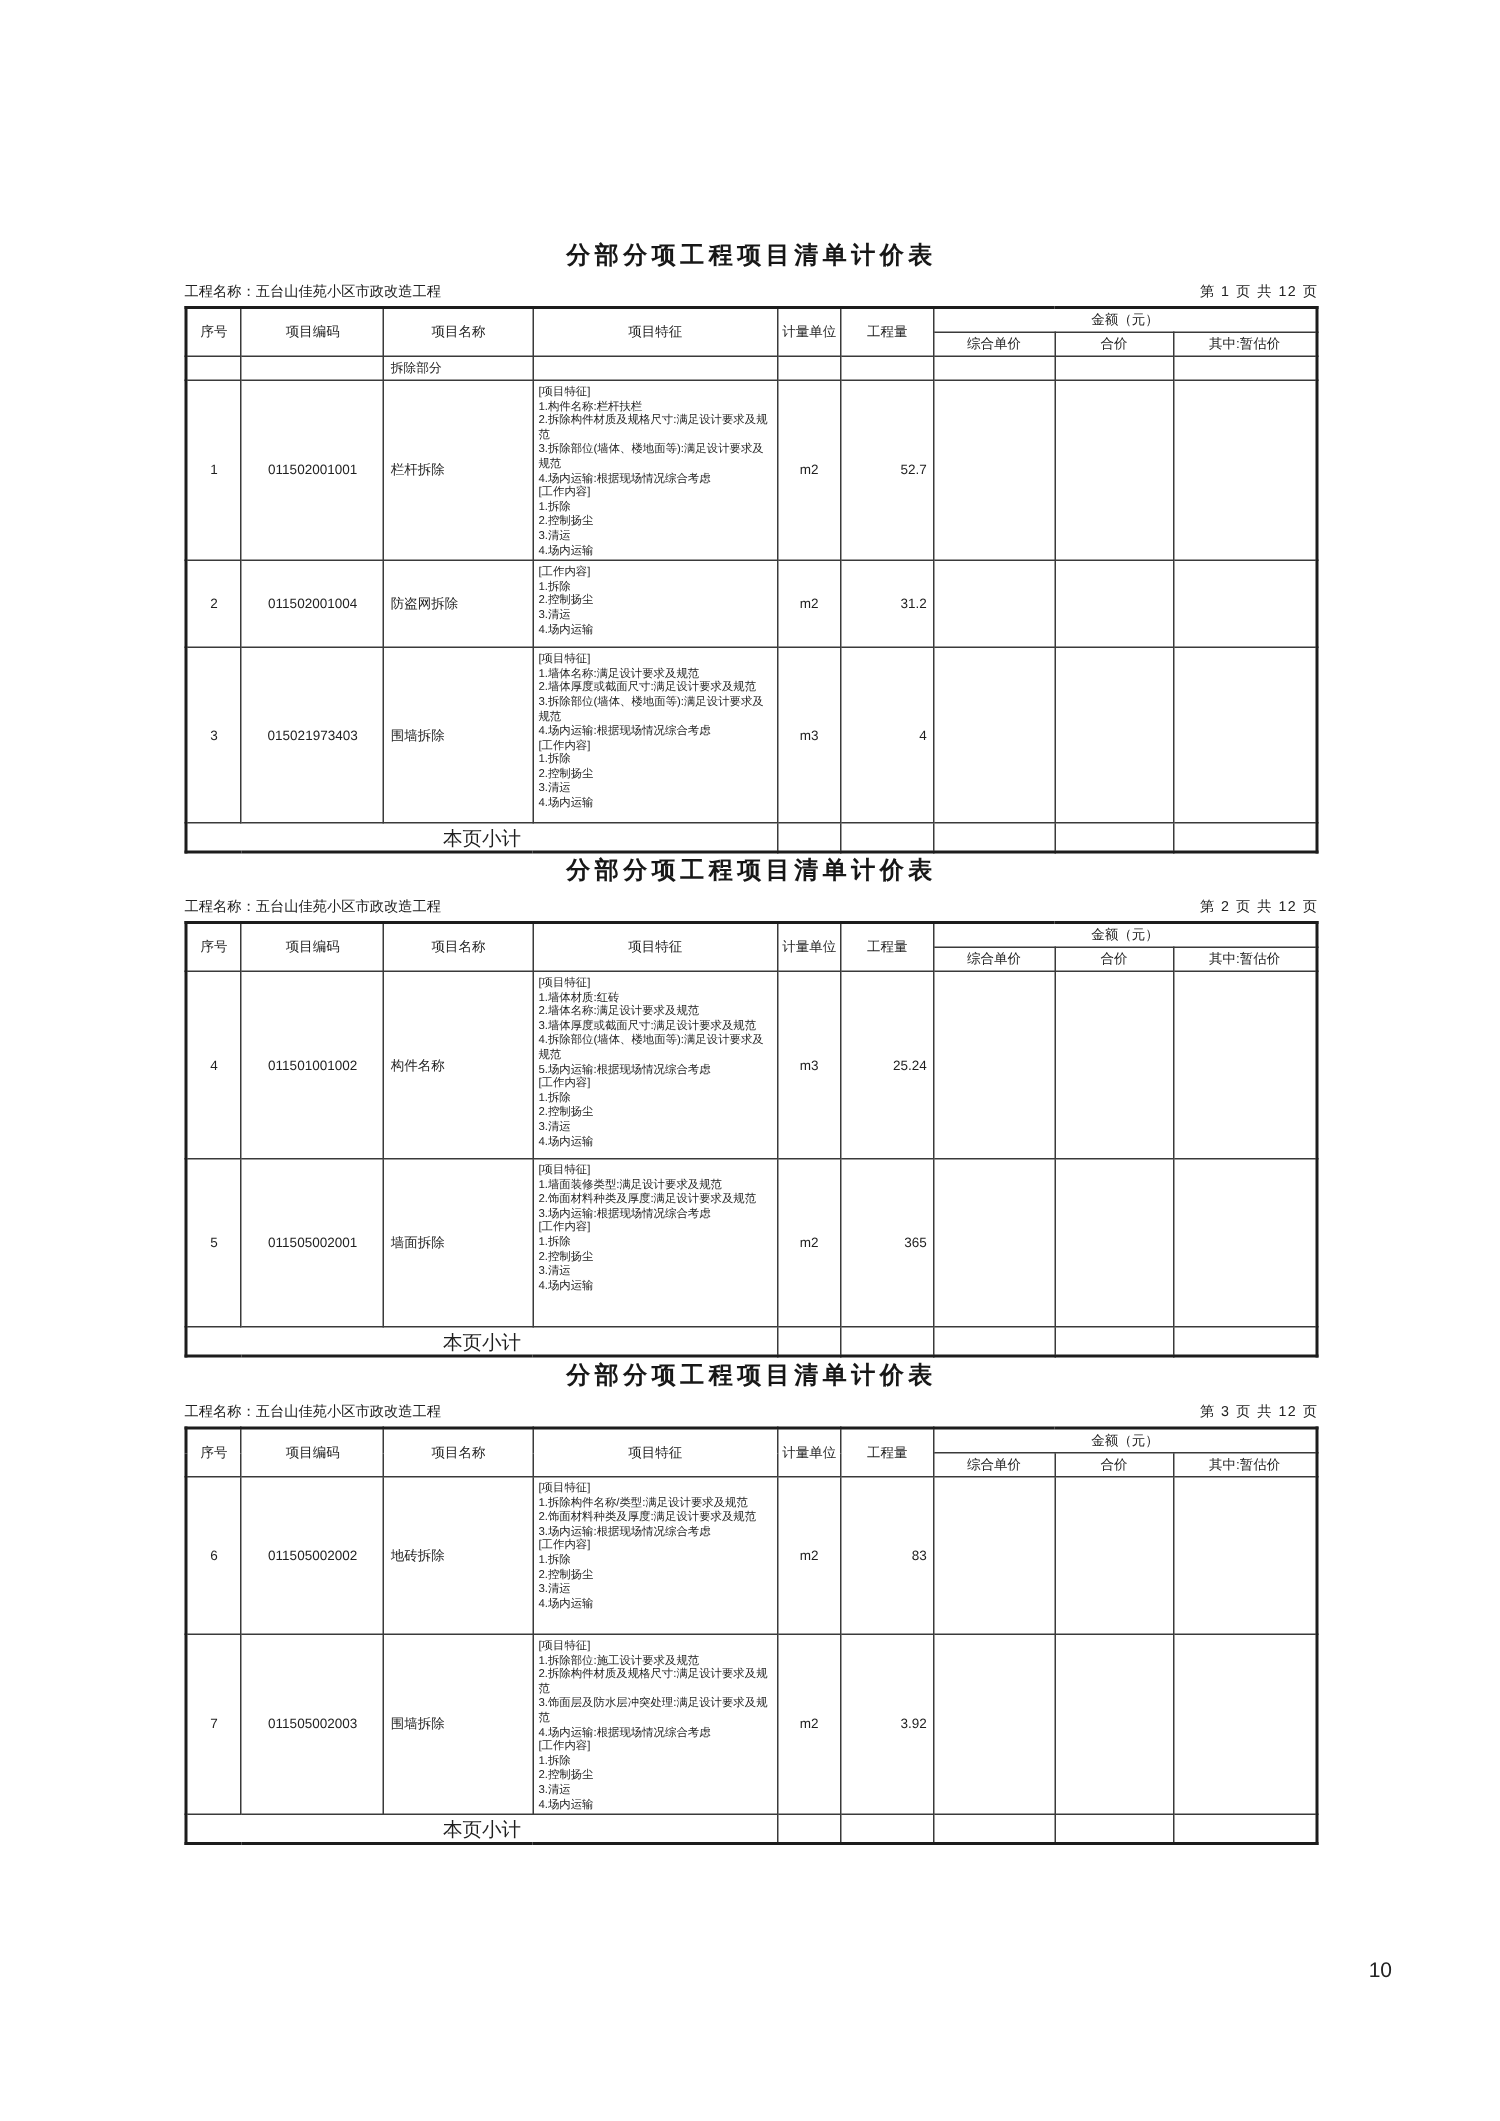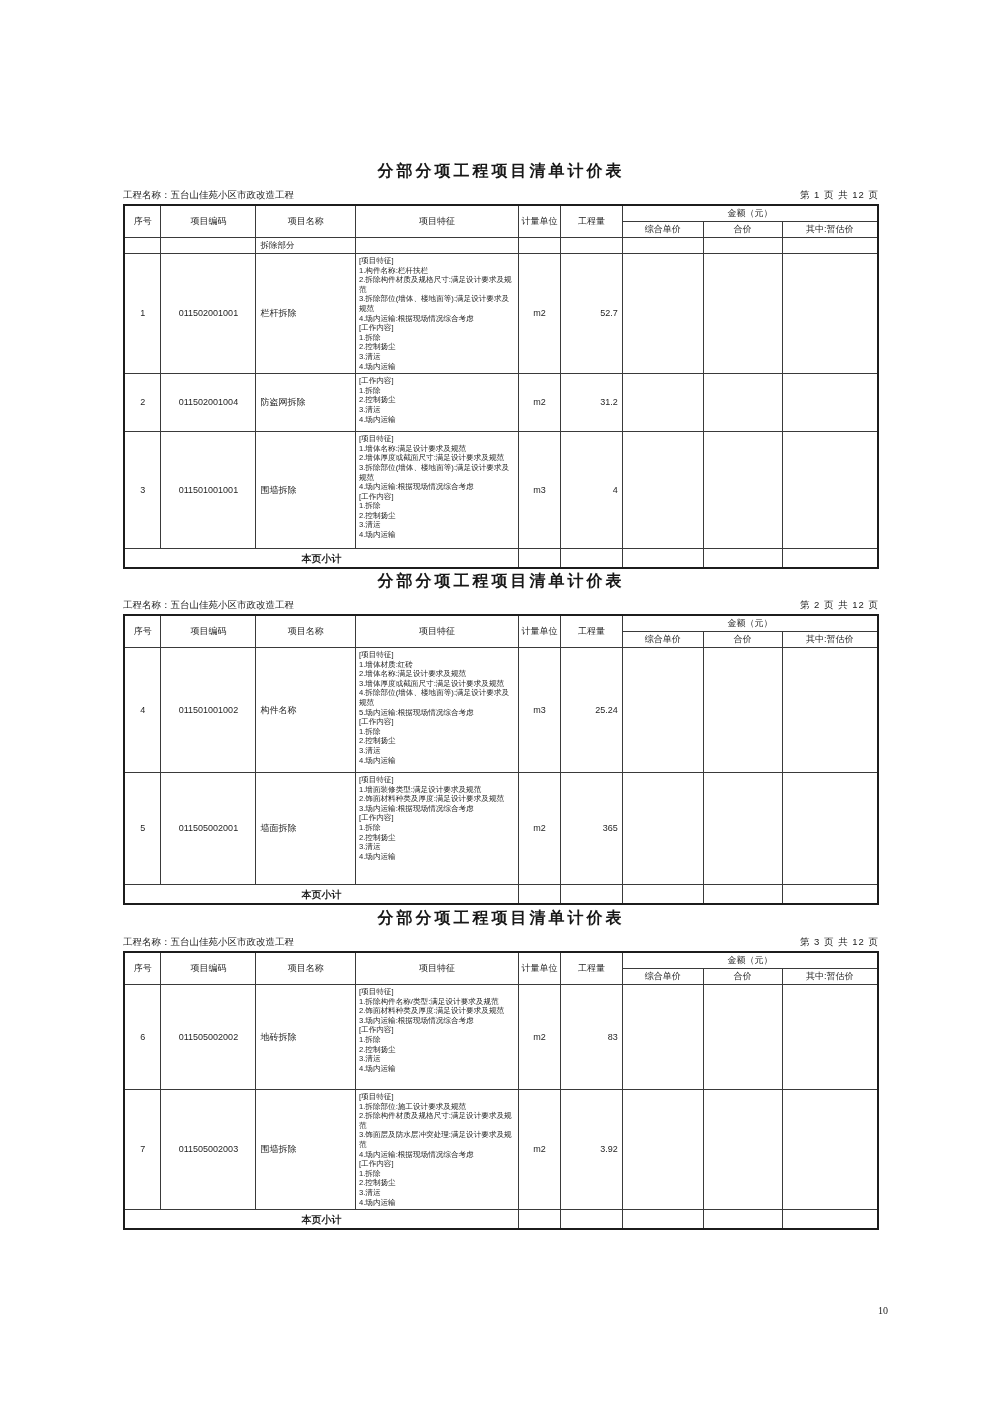--- a/index.html
+++ b/index.html
@@ -35,25 +35,25 @@
     text-align:center;
   }
   table.boq thead th{font-weight:normal;height:13px;background:#fff;text-align:center;}
   table.boq td.cell-name{text-align:left;padding-left:4px;}
   table.boq td.cell-qty{text-align:right;padding-right:4px;}
   table.boq td.cell-features{
     text-align:left;vertical-align:top;
     font-size:7.6px;line-height:9.6px;padding:2px 2px 2px 3px;
   }
   table.boq tr.section-row td{height:13px;font-size:8.5px;}
-  table.boq tr.footer-row td{height:16px;font-size:10px;font-weight:bold;}
+  table.boq tr.footer-row td{height:16px;font-size:13px;}
   .feature-line{white-space:normal;word-break:break-all;}
   .page-number{
-    position:absolute;left:858px;top:1305px;width:30px;
-    font-family:Liberation Serif, serif;font-size:10px;color:#222;
+    position:absolute;left:898px;top:1305px;width:30px;
+    font-family:Liberation Sans, sans-serif;font-size:14px;color:#222;
     text-align:right;
   }
 </style>
 </head>
 <body>
 
 <div class="sheet">
 
   <div class="table-block" style="top:160px;">
     <div class="doc-title">分部分项工程项目清单计价表</div>
@@ -135,21 +135,21 @@
               <div class="feature-line">4.场内运输</div>
             </td>
             <td>m2</td>
             <td class="cell-qty">31.2</td>
             <td></td>
             <td></td>
             <td></td>
           </tr>
           <tr class="item-row" style="height: 117px;">
             <td>3</td>
-            <td>011501001001</td>
+            <td>015021973403</td>
             <td class="cell-name">围墙拆除</td>
             <td class="cell-features">
               <div class="feature-line">[项目特征]</div>
               <div class="feature-line">1.墙体名称:满足设计要求及规范</div>
               <div class="feature-line">2.墙体厚度或截面尺寸:满足设计要求及规范</div>
               <div class="feature-line">3.拆除部位(墙体、楼地面等):满足设计要求及规范</div>
               <div class="feature-line">4.场内运输:根据现场情况综合考虑</div>
               <div class="feature-line">[工作内容]</div>
               <div class="feature-line">1.拆除</div>
               <div class="feature-line">2.控制扬尘</div>

